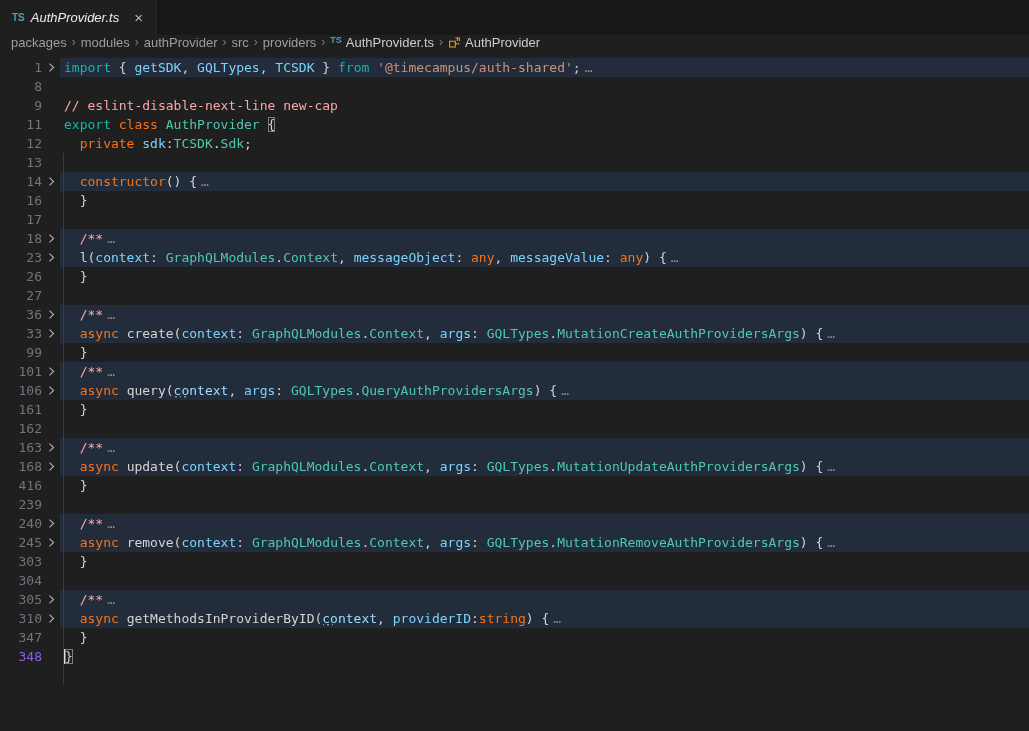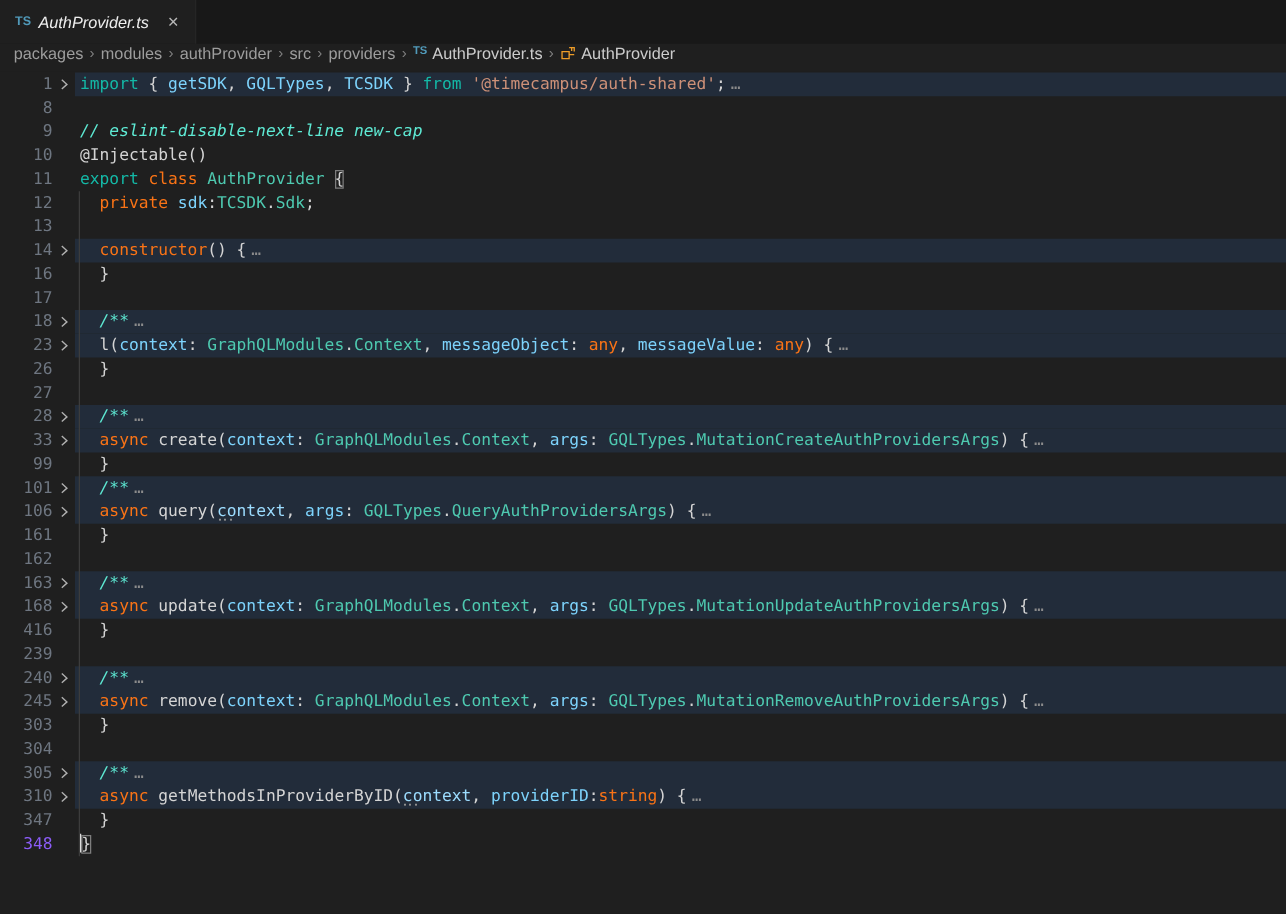--- a/index.html
+++ b/index.html
@@ -35,21 +35,21 @@
   .indent-guide { position:absolute; left:63px; width:1px; background:#3c3c3c; z-index:2; pointer-events:none; }
 
   .tk-kw  { color:#14b8a6; }
   .tk-kwb { color:#f97316; }
   .tk-var { color:#7dd3fc; }
   .tk-varh{ color:#9cdcfe;
             background-image:repeating-linear-gradient(90deg,#8f8f8f 0 1.5px,transparent 1.5px 4.5px);
             background-repeat:no-repeat; background-size:12px 1.5px; background-position:1px calc(100% - 1px); }
   .tk-type{ color:#4ec9b0; }
   .tk-str { color:#ce9178; }
-  .tk-cmt { color:#5eead4;font-style:italic; }
+  .tk-cmt { color:#fca5a5; }
   .tk-fn  { color:#d4d4d4; }
   .tk-pl  { color:#d4d4d4; }
   .tk-fold{ color:#8c8c8c; margin-left:4px; letter-spacing:1px; }
   .tk-box { color:#d4d4d4; outline:1px solid #7d7d7d; outline-offset:-1px; }
   .cursor { display:inline-block; width:0; height:15px; border-left:1.5px solid #dcdcdc;
             vertical-align:middle; position:relative; top:-1px; }
 </style>
 </head>
 <body>
 
@@ -81,25 +81,20 @@
       <div class="num">8</div>
       <div class="chev"></div>
       <div class="code"></div>
     </div>
     <div class="line">
       <div class="num">9</div>
       <div class="chev"></div>
       <div class="code"><span class="tk-cmt">// eslint-disable-next-line new-cap</span></div>
     </div>
     <div class="line">
-      <div class="num">10</div>
-      <div class="chev"></div>
-      <div class="code"><span class="tk-pl">@Injectable()</span></div>
-    </div>
-    <div class="line">
       <div class="num">11</div>
       <div class="chev"></div>
       <div class="code"><span class="tk-kw">export</span><span class="tk-pl"> </span><span class="tk-kwb">class</span><span class="tk-pl"> </span><span class="tk-type">AuthProvider</span><span class="tk-pl"> </span><span class="tk-box">{</span></div>
     </div>
     <div class="line">
       <div class="num">12</div>
       <div class="chev"></div>
       <div class="code"><span class="tk-pl">  </span><span class="tk-kwb">private</span><span class="tk-pl"> </span><span class="tk-var">sdk</span><span class="tk-pl">:</span><span class="tk-type">TCSDK</span><span class="tk-pl">.</span><span class="tk-type">Sdk</span><span class="tk-pl">;</span></div>
     </div>
     <div class="line">
@@ -148,21 +143,21 @@
       <div class="num">26</div>
       <div class="chev"></div>
       <div class="code"><span class="tk-pl">  }</span></div>
     </div>
     <div class="line">
       <div class="num">27</div>
       <div class="chev"></div>
       <div class="code"></div>
     </div>
     <div class="line hl">
-      <div class="num">28</div>
+      <div class="num">36</div>
       <div class="chev">
         <svg width="11" height="11" viewBox="0 0 16 16">
           <path fill="none" stroke="#b0b0b0" stroke-width="1.6" d="M5 2.5l6 5.5-6 5.5"></path>
         </svg>
       </div>
       <div class="code"><span class="tk-pl">  </span><span class="tk-cmt">/**</span><span class="tk-fold">…</span></div>
     </div>
     <div class="line hl">
       <div class="num">33</div>
       <div class="chev">

